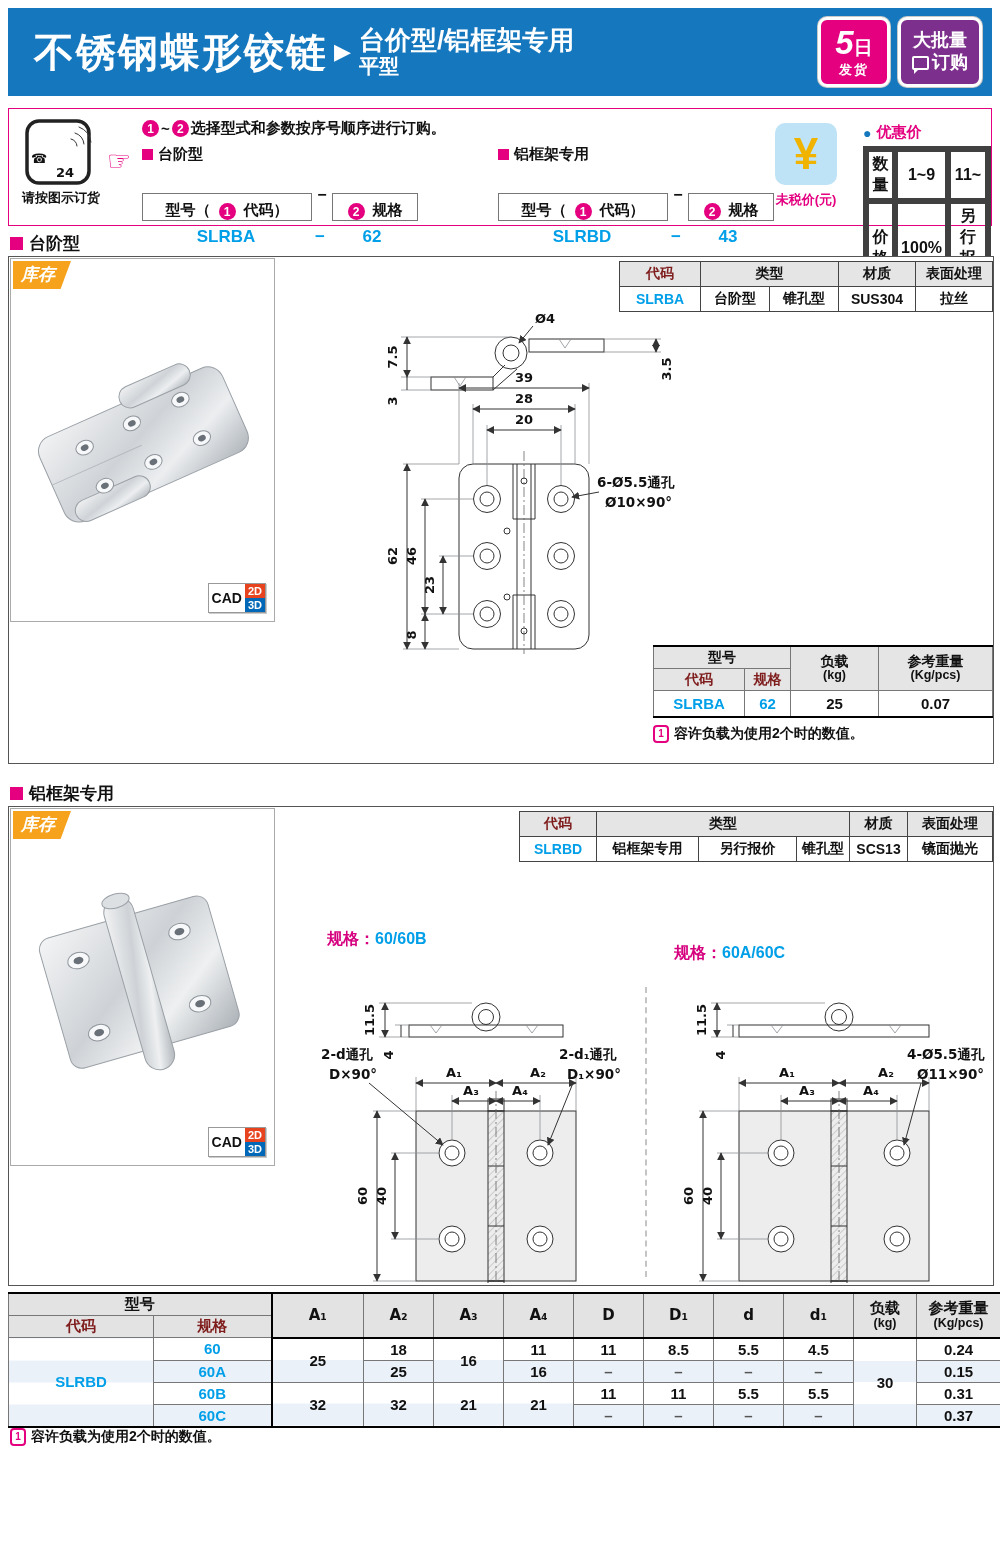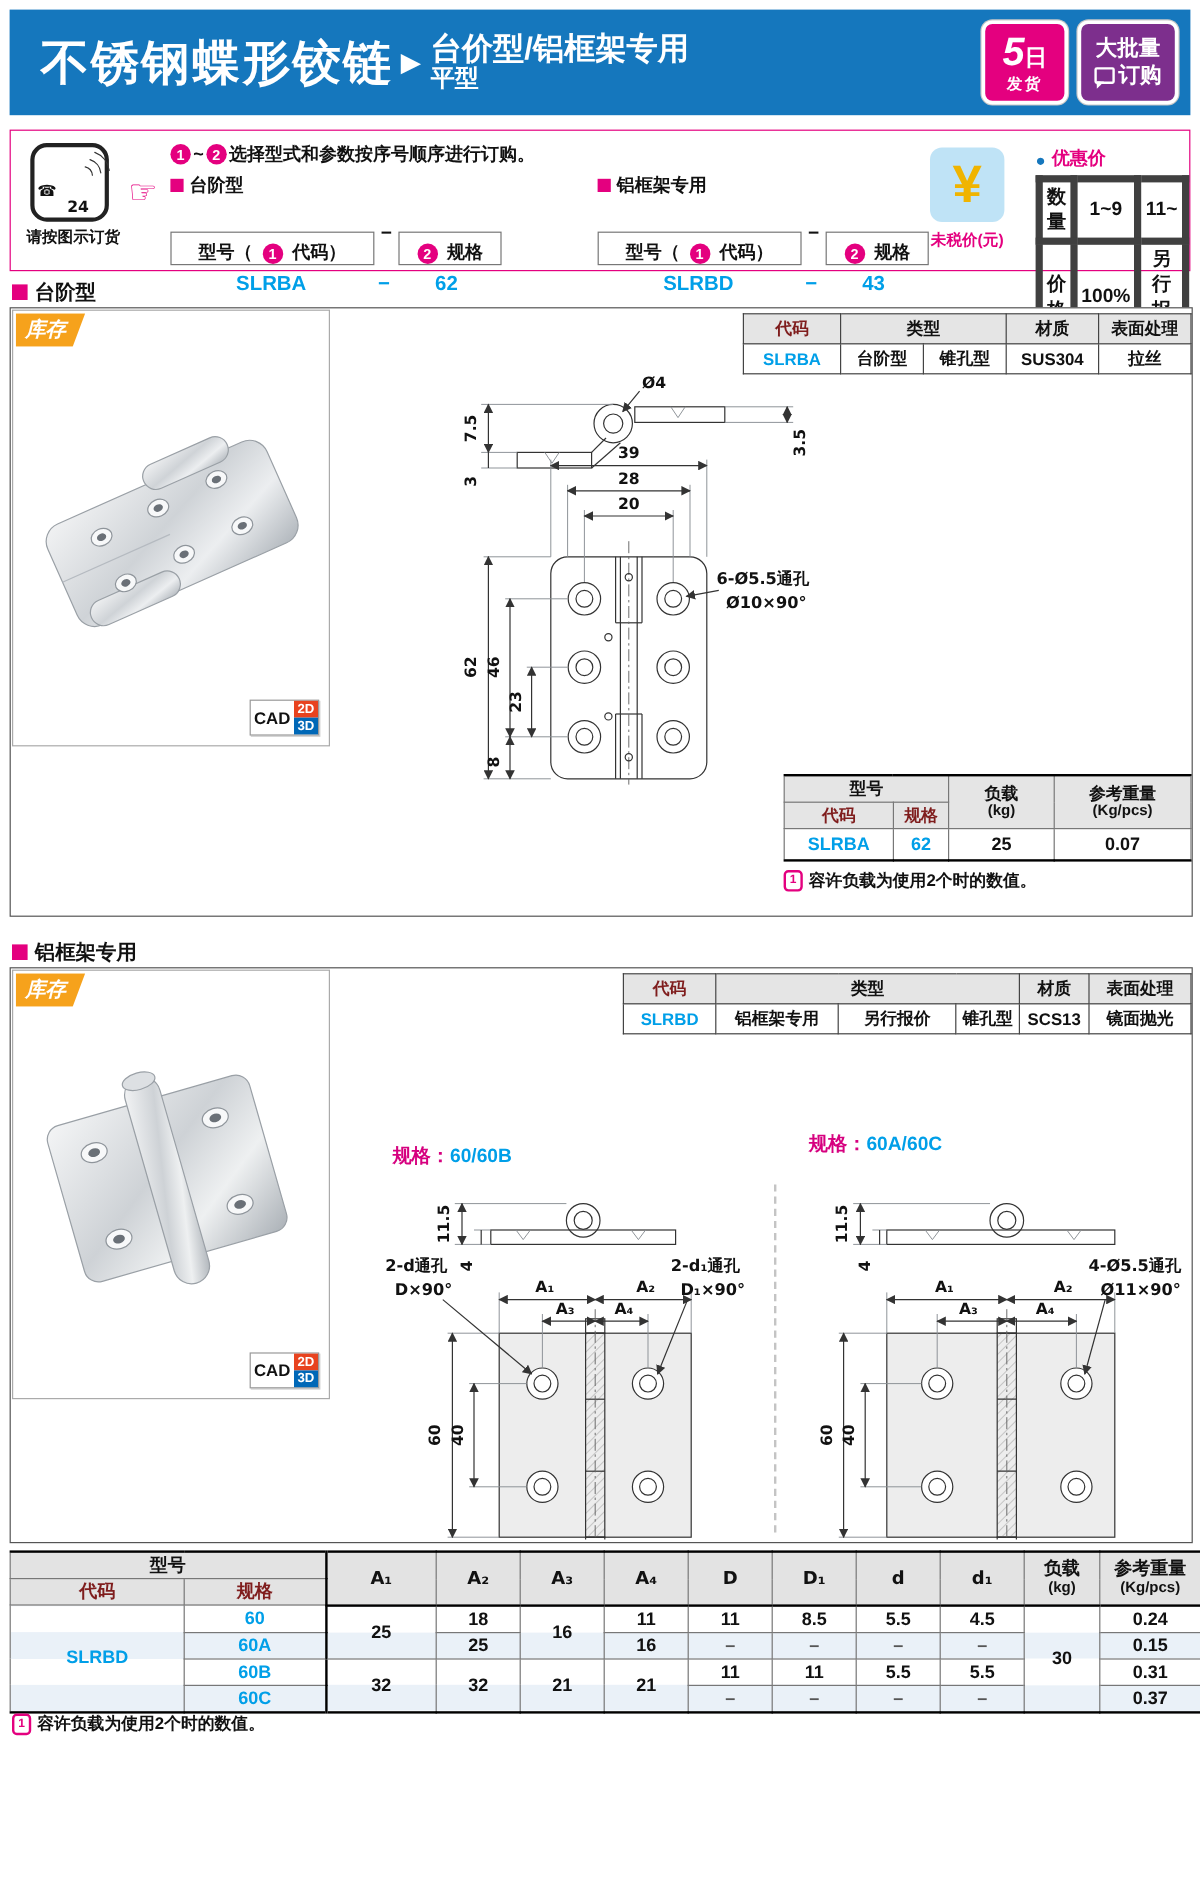--- a/index.html
+++ b/index.html
@@ -489,21 +489,21 @@
         <td class="pn">SLRBD</td>
         <td style="width:97px">铝框架专用</td>
         <td style="width:93px">另行报价</td>
         <td style="width:48px">锥孔型</td>
         <td>SCS13</td>
         <td>镜面抛光</td>
       </tr>
     </tbody>
       </table>
 
-    <div class="dlabel" style="left:318px;top:146px;">
+    <div class="dlabel" style="left:318px;top:122px;">
       <span class="lp">规格：</span><span class="lv">60/60B</span>
     </div>
     <div class="divider"></div>
     <div class="dlabel" style="left:665px;top:136px;">
       <span class="lp">规格：</span><span class="lv">60A/60C</span>
     </div>
 
     <svg class="abs" style="left:312px;top:154px;" width="320" height="322" viewBox="0 0 320 322">
       <defs>
         <marker id="ar2" viewBox="0 0 10 10" refX="9" refY="5" markerWidth="8" markerHeight="8" orient="auto-start-reverse">

